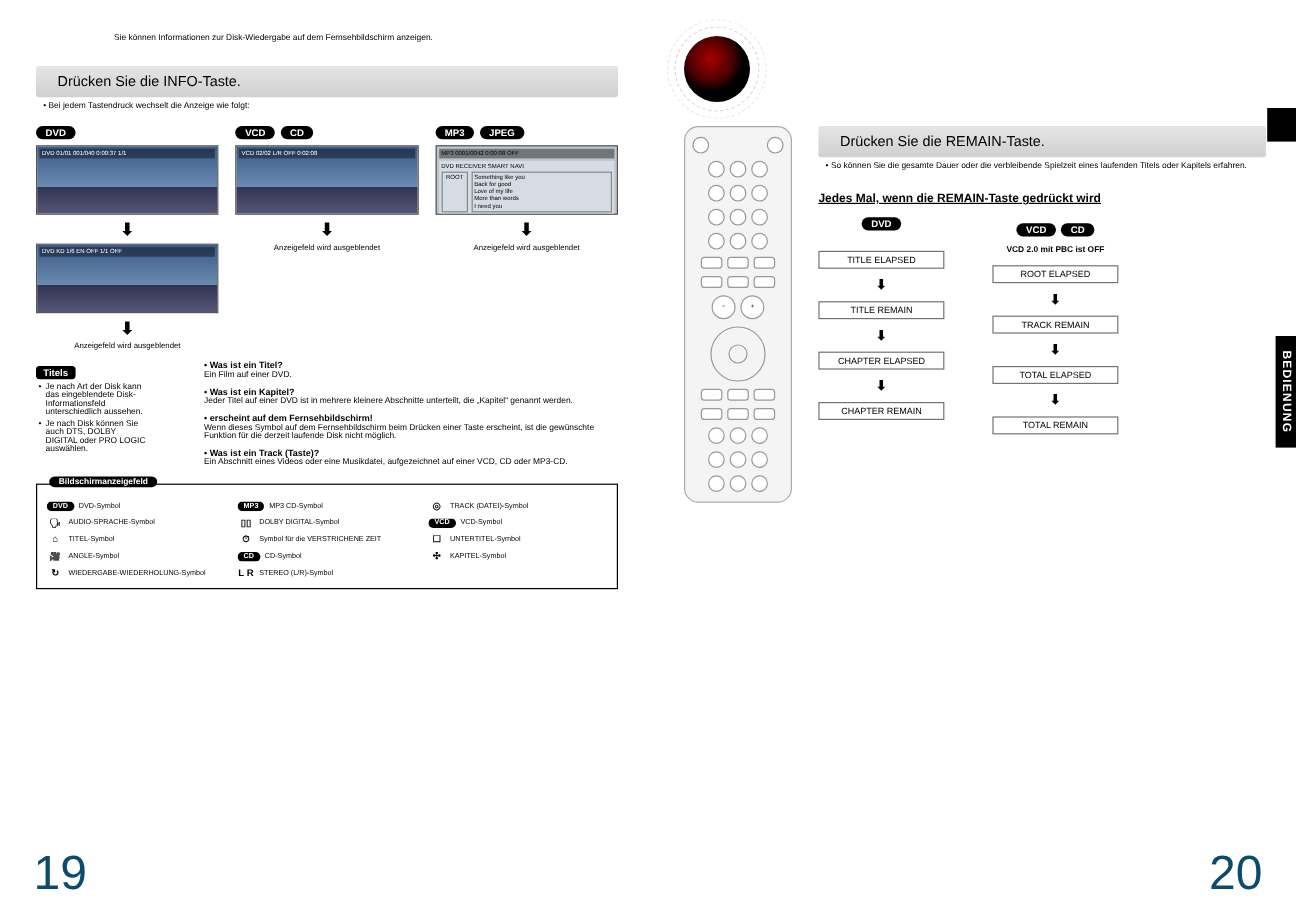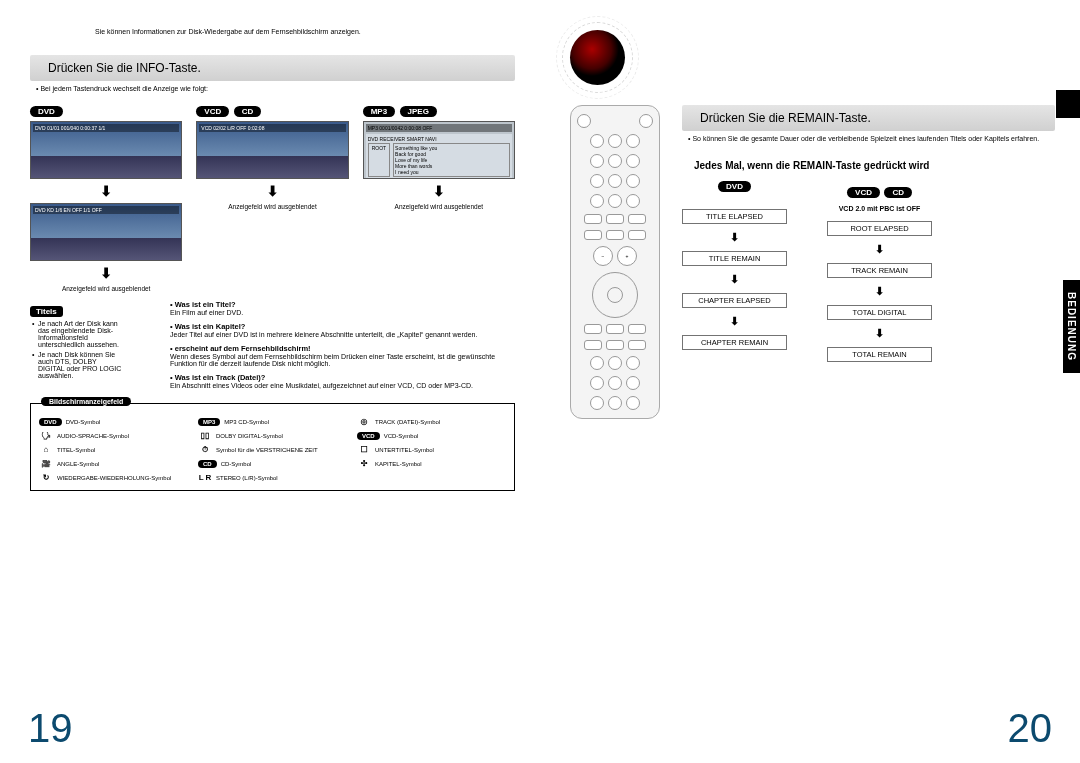--- a/index.html
+++ b/index.html
@@ -45,21 +45,21 @@
 
   
   .remote { width: 90px; border: 1px solid #aaa; border-radius: 12px; padding: 8px 6px; display: flex; flex-direction: column; gap: 6px; align-items: center; background: #f4f4f4; }
   .remote .btn { width: 14px; height: 14px; border-radius: 50%; border: 1px solid #999; background: #fff; font-size: 5px; display: flex; align-items: center; justify-content: center; }
   .remote .btn.sq { border-radius: 3px; width: 18px; height: 10px; }
   .remote .row { display: flex; gap: 4px; justify-content: center; width: 100%; }
   .remote .dpad { width: 46px; height: 46px; border-radius: 50%; border: 1px solid #999; position: relative; }
   .remote .dpad::after { content: ""; position: absolute; inset: 14px; border-radius: 50%; border: 1px solid #999; }
   .remote-wrap { display: flex; gap: 22px; align-items: flex-start; margin-top: 20px; }
   .remain-col { flex: 1; }
-  .remain-head { font-size: 10px; font-weight: bold; margin: 18px 0 10px 12px; }
+  .remain-head { font-size: 10px; font-weight: bold; margin: 18px 0 10px 0; text-decoration: underline; }
   .remain-cols { display: flex; gap: 40px; }
   .remain-group { display: flex; flex-direction: column; align-items: center; }
   .state-box { border: 1px solid #737373; padding: 2px 8px; font-size: 7.5px; text-align: center; margin: 3px 0; min-width: 105px; }
   .remain-note { font-size: 7px; font-weight: bold; margin-bottom: 6px; }
   .side-tab { position: absolute; right: 0; top: 280px; background: #000; color: #fff; writing-mode: vertical-rl; padding: 12px 3px; font-size: 10px; font-weight: bold; letter-spacing: 1px; }
   .right-bar { position: absolute; right: 0; top: 90px; width: 24px; height: 28px; background: #000; }
 
   .left-lower { display: flex; gap: 18px; margin-top: 6px; }
 </style>
 </head>
@@ -136,21 +136,21 @@
           </li>
         <li>
             <div class="term">Was ist ein Kapitel?</div>
             <div>Jeder Titel auf einer DVD ist in mehrere kleinere Abschnitte unterteilt, die „Kapitel“ genannt werden.</div>
           </li>
         <li>
             <div class="term">erscheint auf dem Fernsehbildschirm!</div>
             <div>Wenn dieses Symbol auf dem Fernsehbildschirm beim Drücken einer Taste erscheint, ist die gewünschte Funktion für die derzeit laufende Disk nicht möglich.</div>
           </li>
         <li>
-            <div class="term">Was ist ein Track (Datei)?</div>
+            <div class="term">Was ist ein Track (Taste)?</div>
             <div>Ein Abschnitt eines Videos oder eine Musikdatei, aufgezeichnet auf einer VCD, CD oder MP3-CD.</div>
           </li>
       </ul>
     </div>
 
     <div class="legend-box">
       <span class="legend-label">Bildschirmanzeigefeld</span>
       <div class="legend-grid" id="legend-grid">
           <div class="legend-item">
             <span class="pill">DVD</span>
@@ -309,21 +309,21 @@
           <div class="remain-group">
             <div>
               <span class="pill">VCD</span>
               <span class="pill">CD</span>
             </div>
             <div class="remain-note" style="margin-top:6px">VCD 2.0 mit PBC ist OFF</div>
             <div class="state-box">ROOT ELAPSED</div>
             <div class="down-arrow" style="font-size:11px">⬇</div>
             <div class="state-box">TRACK REMAIN</div>
             <div class="down-arrow" style="font-size:11px">⬇</div>
-            <div class="state-box">TOTAL DIGITAL</div>
+            <div class="state-box">TOTAL ELAPSED</div>
             <div class="down-arrow" style="font-size:11px">⬇</div>
             <div class="state-box">TOTAL REMAIN</div>
           </div>
         </div>
       </div>
     </div>
 
     <div class="side-tab">BEDIENUNG</div>
     <div class="pagenum right">20</div>
   </div>

